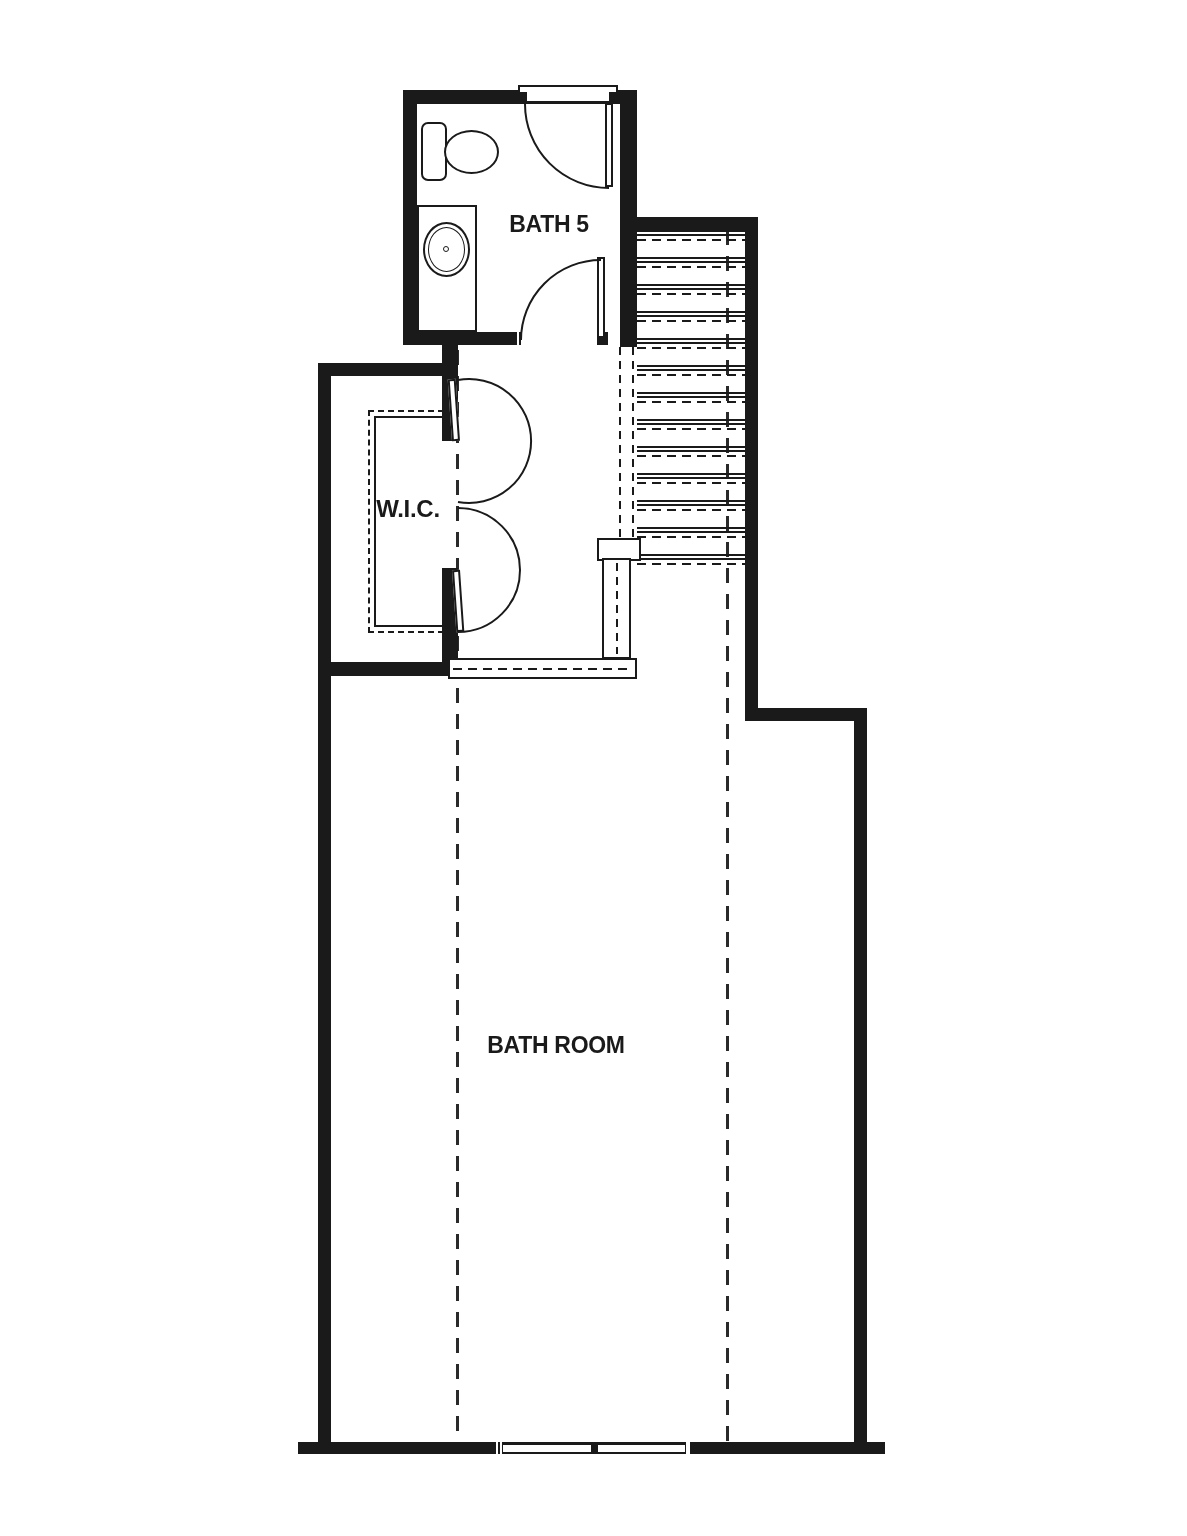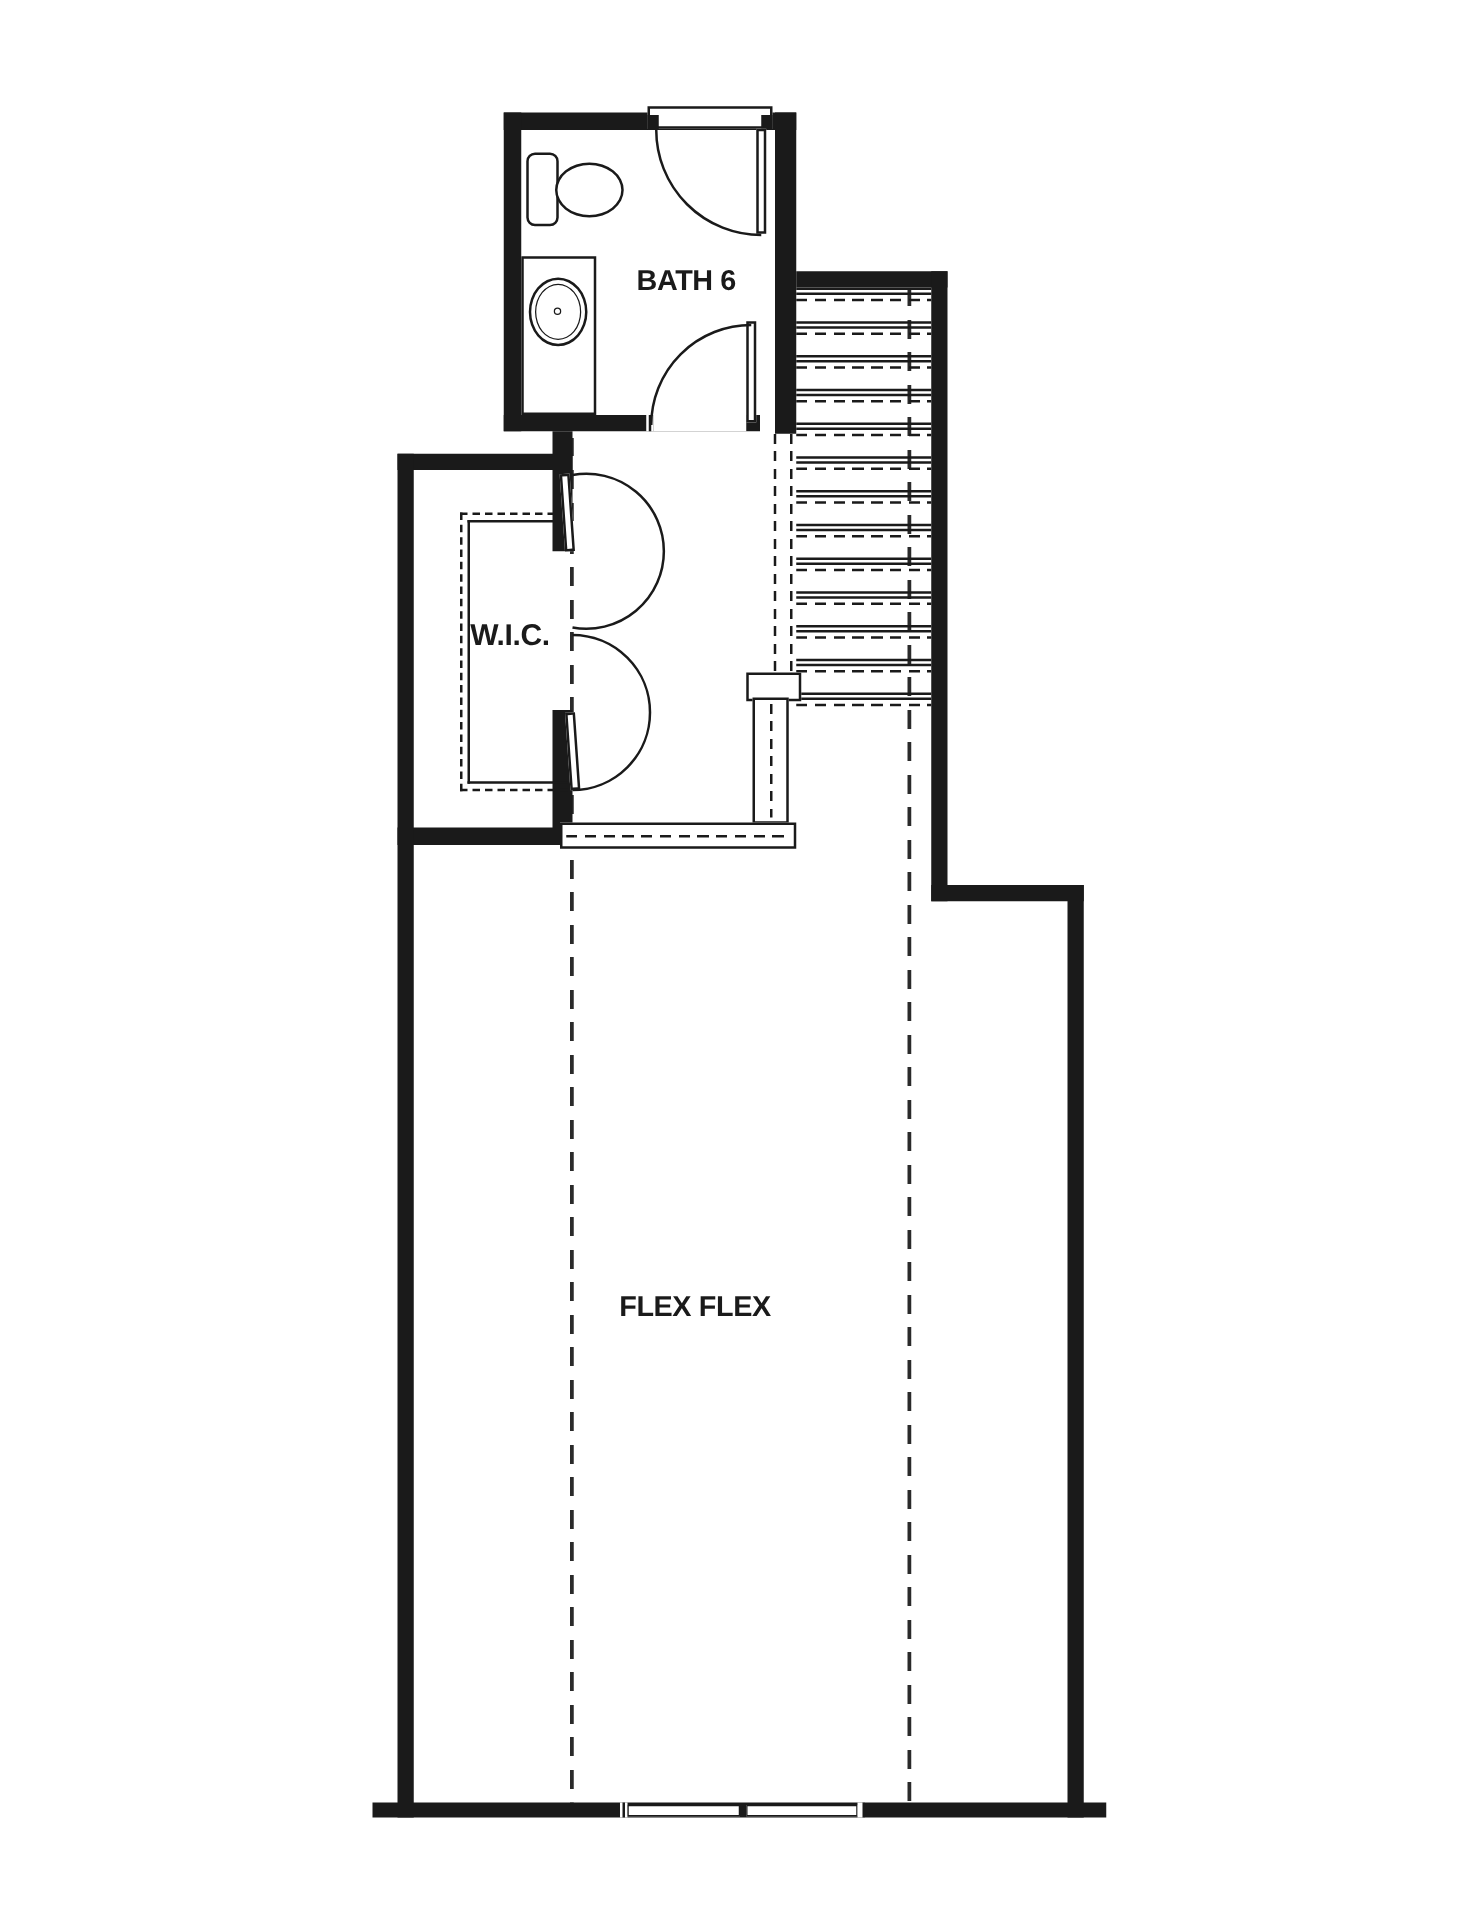--- a/index.html
+++ b/index.html
@@ -166,17 +166,17 @@
   <div class="jamb-slot" style="left:686px;top:1442px;width:6px;height:12px;"></div>
   <div class="jamb-tick" style="left:690px;top:1442px;width:2px;height:12px;"></div>
 
   <svg class="arcs" width="1187" height="1536" viewBox="0 0 1187 1536">
     <path d="M 525 104 A 84 84 0 0 0 609 188" fill="none" stroke="#1a1a1a" stroke-width="2"></path>
     <path d="M 521 340 A 80 80 0 0 1 601 260" fill="none" stroke="#1a1a1a" stroke-width="2"></path>
     <path d="M 458 380 A 62 62 0 1 1 458 502" fill="none" stroke="#1a1a1a" stroke-width="2"></path>
     <path d="M 458 508 A 62 62 0 1 1 458 632" fill="none" stroke="#1a1a1a" stroke-width="2"></path>
   </svg>
 
-  <div class="label" style="left:488px;top:211px;width:122px;font-size:23px;">BATH 6</div>
+  <div class="label" style="left:488px;top:211px;width:122px;font-size:23px;">BATH 5</div>
   <div class="label" style="left:368px;top:495px;width:80px;font-size:24px;">W.I.C.</div>
-  <div class="label" style="left:486px;top:1032px;width:140px;font-size:23px;">FLEX FLEX</div>
+  <div class="label" style="left:486px;top:1032px;width:140px;font-size:23px;">BATH ROOM</div>
 
 </div>
 
 </body></html>

